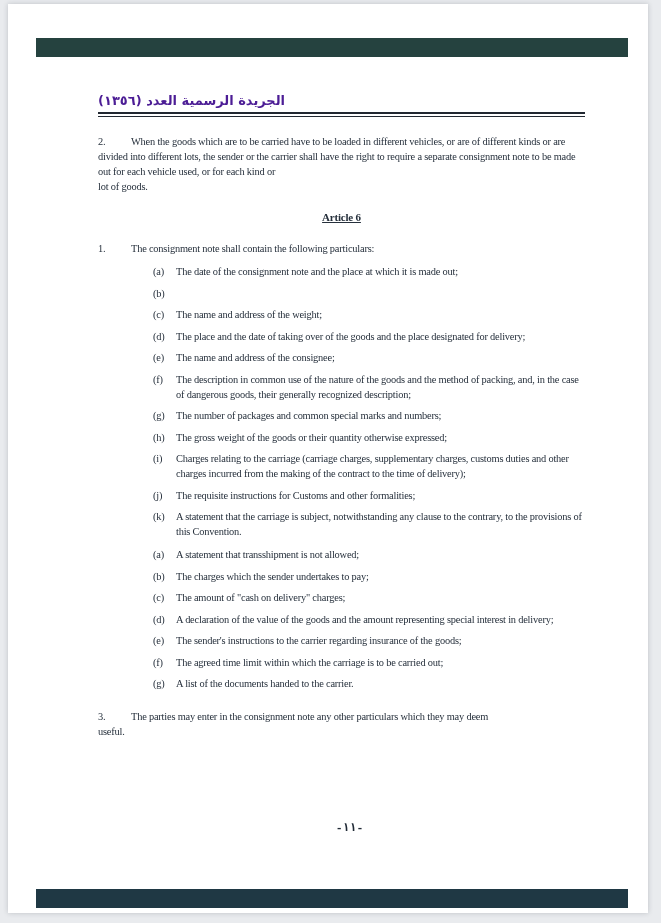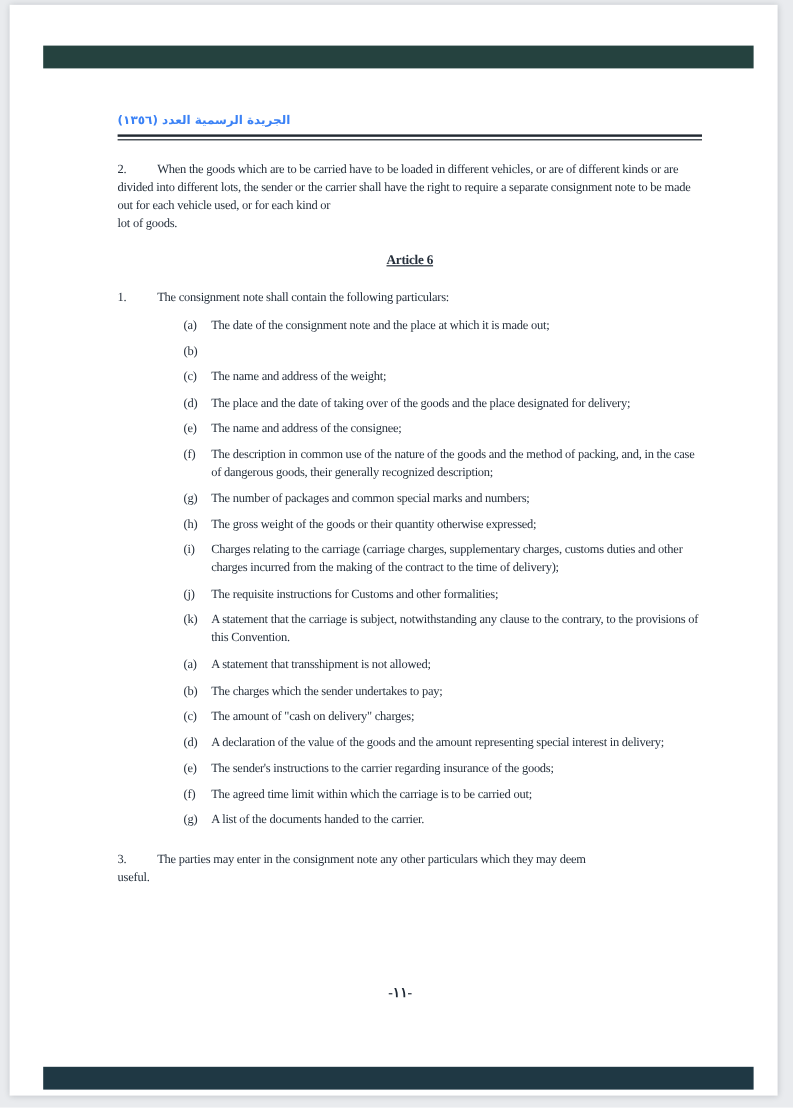--- a/index.html
+++ b/index.html
@@ -14,41 +14,41 @@
   .strip{position:absolute;left:36px;width:592px;height:19px;}
   .strip-top{top:38px;}
   .strip-bottom{top:889px;}
   .content{
     position:absolute;left:90px;top:88px;width:487px;
     font-size:10.4px;line-height:15px;letter-spacing:-0.2px;
   }
   .ar-header{
     display:inline-block;direction:rtl;
     font-family:"DejaVu Sans",sans-serif;font-weight:bold;
-    font-size:10px;line-height:18px;color:#3b82f6;
+    font-size:13px;line-height:18px;color:#4c1d95;
   }
   .rule{height:2px;margin-top:2px;border-top:2px solid #212831;border-bottom:1px solid #212831;}
   .para{margin:0;}
   .pnum{display:inline-block;width:33px;}
   .pre{white-space:pre-wrap;}
   .intro{margin-top:17px;}
   .article-title{
     margin:16px 0 16px 0;text-align:center;
     font-size:11px;font-weight:bold;text-decoration:underline;
   }
   .lead-1{}
   .lead-2{margin-top:14px;}
   .lead-3{margin-top:18px;}
   .items{margin-top:8px;}
   .item{display:flex;margin-bottom:6.5px;padding-left:55px;}
   .marker{width:23px;flex:none;}
   .itext{flex:1;}
   .pageno{
-    position:absolute;left:82px;width:487px;top:816px;text-align:center;
-    font-family:Liberation Serif, serif;font-weight:bold;
+    position:absolute;left:98px;width:487px;top:816px;text-align:center;
+    font-family:Liberation Mono, monospace;font-weight:bold;
     font-size:11.5px;letter-spacing:1px;color:#202a36;
   }
 </style>
 </head>
 <body>
 
 <div class="canvas">
   <div class="page">
 
     <div class="content">

